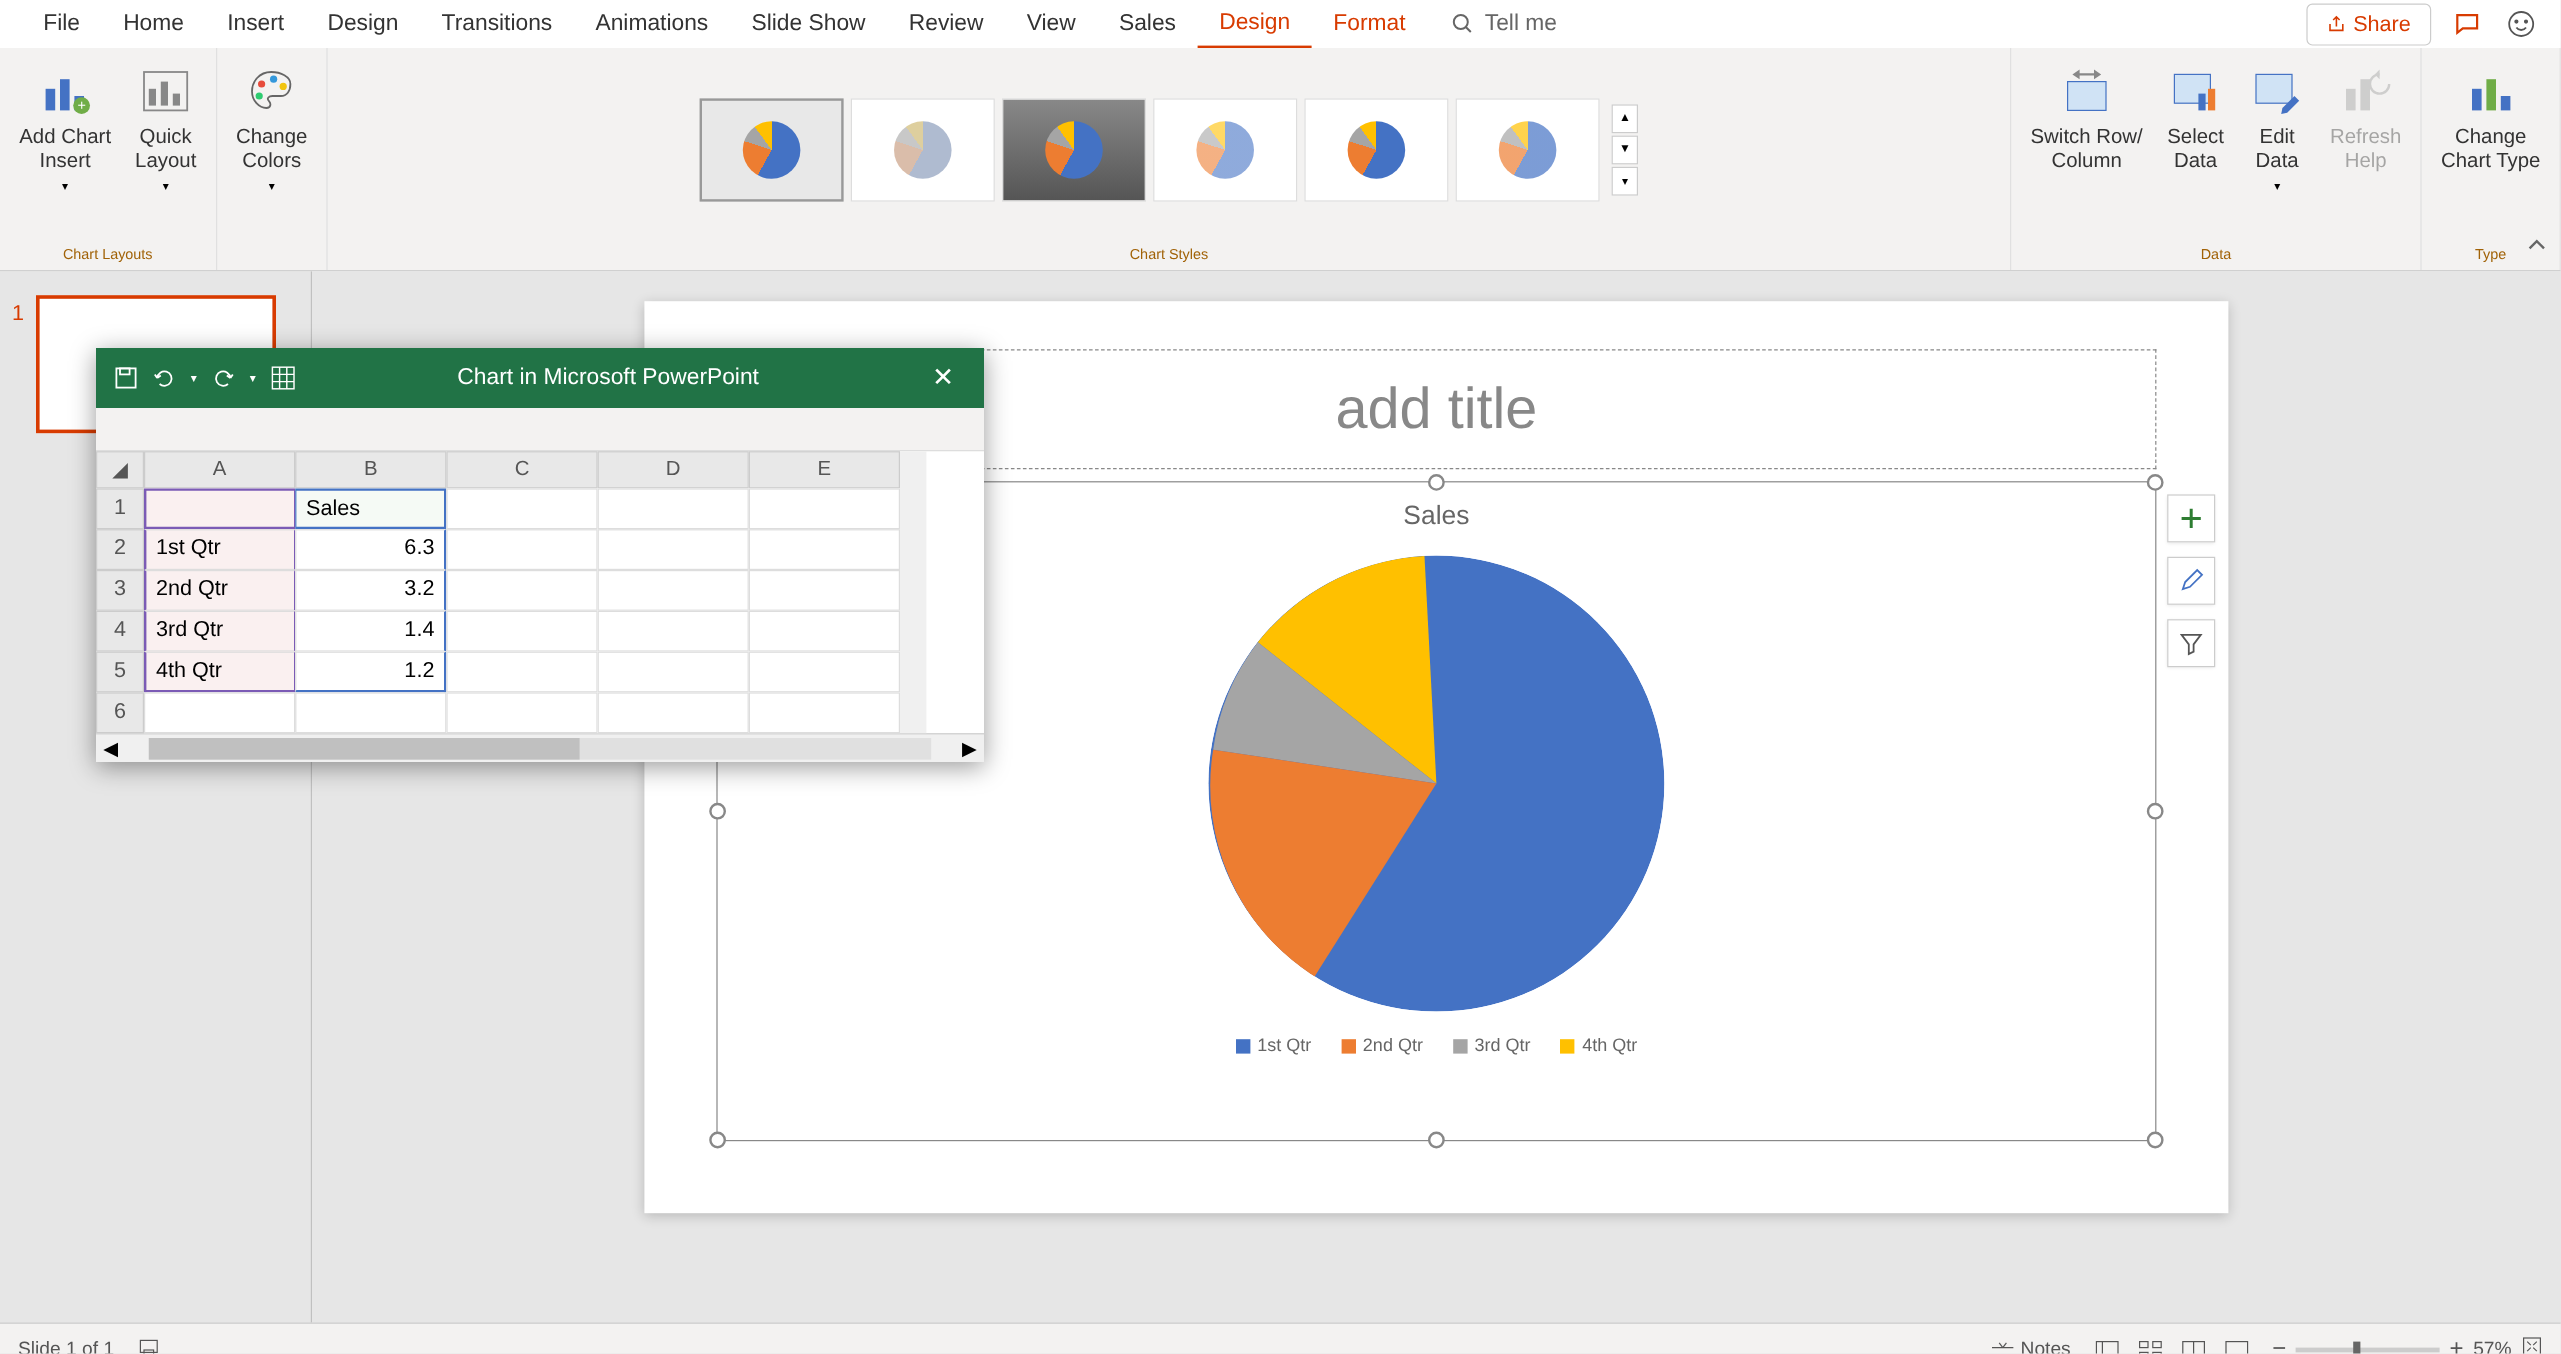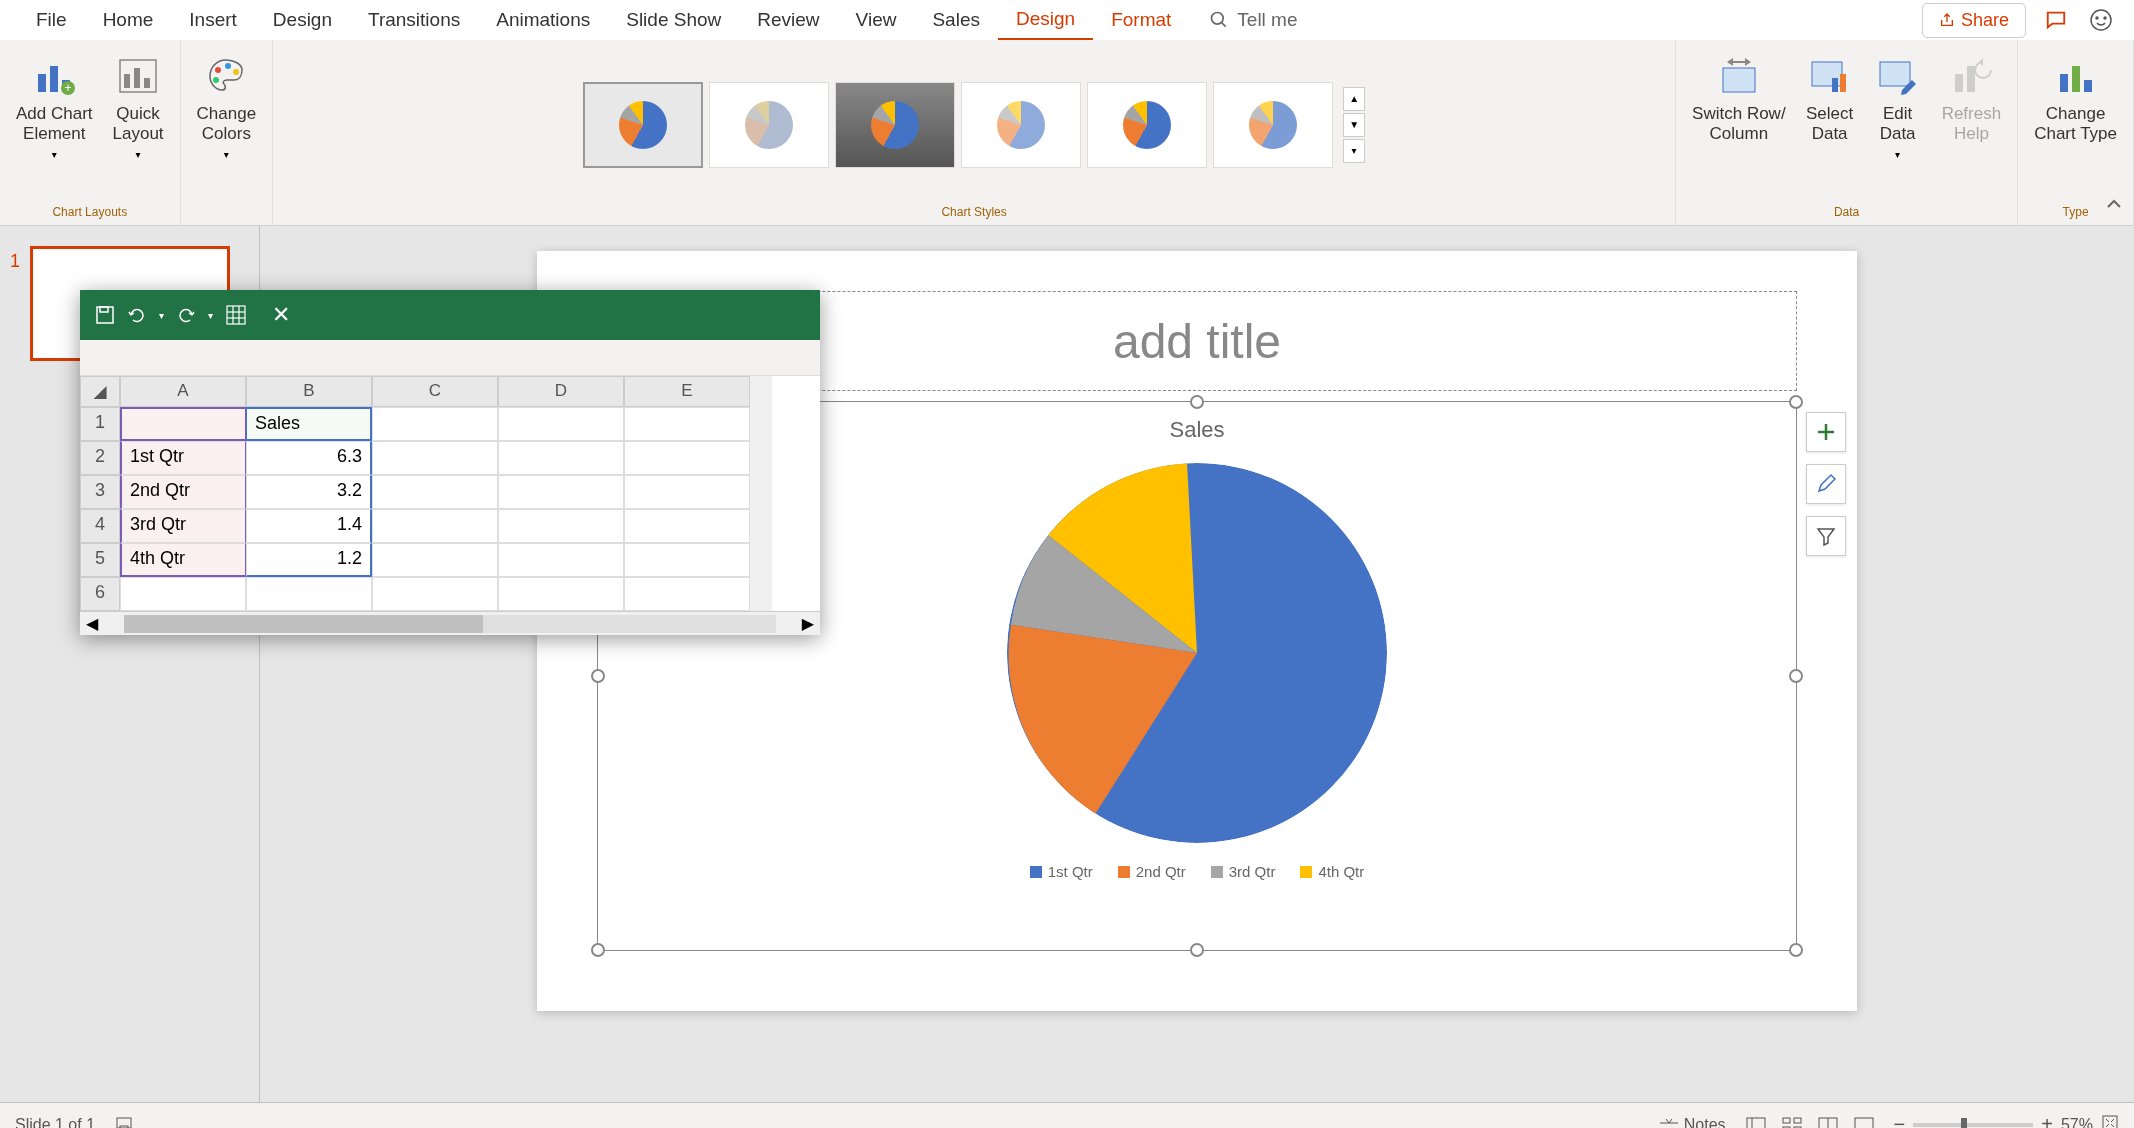--- a/index.html
+++ b/index.html
@@ -127,21 +127,21 @@
         <div class="ribbon-btn-icon">
             <svg width="44" height="44" viewBox="0 0 44 44">
               <rect x="6" y="20" width="8" height="18" fill="#4472c4"></rect>
               <rect x="18" y="12" width="8" height="26" fill="#4472c4"></rect>
               <rect x="30" y="26" width="8" height="12" fill="#4472c4"></rect>
               <circle cx="36" cy="34" r="7" fill="#70ad47"></circle>
               <text x="36" y="38" font-size="12" fill="#fff" text-anchor="middle">+</text>
             </svg>
           </div>
         <div class="ribbon-btn-label" style="white-space:pre-line">Add Chart
-Element</div>
+Insert</div>
         <span style="font-size:10px">▾</span>
       </div>
       <div class="ribbon-btn">
         <div class="ribbon-btn-icon">
             <svg width="44" height="44" viewBox="0 0 44 44">
               <rect x="4" y="6" width="36" height="32" fill="none" stroke="#888" stroke-width="1.5"></rect>
               <rect x="8" y="20" width="6" height="14" fill="#888"></rect>
               <rect x="18" y="14" width="6" height="20" fill="#888"></rect>
               <rect x="28" y="24" width="6" height="10" fill="#888"></rect>
             </svg>
@@ -363,20 +363,21 @@
         </svg>
       <span style="font-size:10px;color:#fff">▾</span>
       <svg width="22" height="22" viewBox="0 0 22 22" fill="none" stroke="#fff" stroke-width="1.2">
           <rect x="2" y="2" width="18" height="18"></rect>
           <line x1="2" y1="8" x2="20" y2="8"></line>
           <line x1="2" y1="14" x2="20" y2="14"></line>
           <line x1="8" y1="2" x2="8" y2="20"></line>
           <line x1="14" y1="2" x2="14" y2="20"></line>
         </svg>
     </div>
+    <div class="excel-title">Chart in Microsoft PowerPoint</div>
     <div class="excel-close">✕</div>
   </div>
   <div class="excel-formula"></div>
   <div class="excel-grid">
     <div class="hdr">◢</div>
     <div class="hdr">A</div>
     <div class="hdr">B</div>
     <div class="hdr">C</div>
     <div class="hdr">D</div>
     <div class="hdr">E</div>

